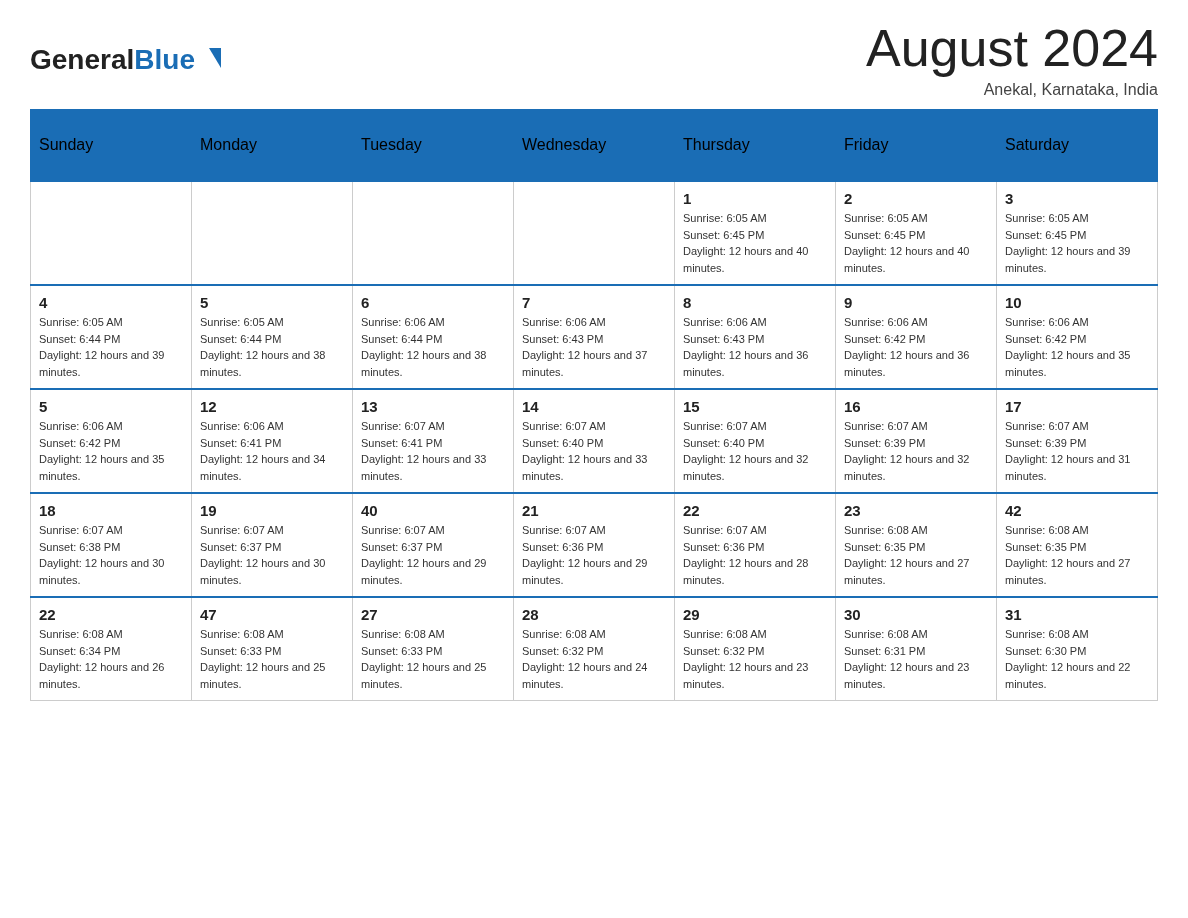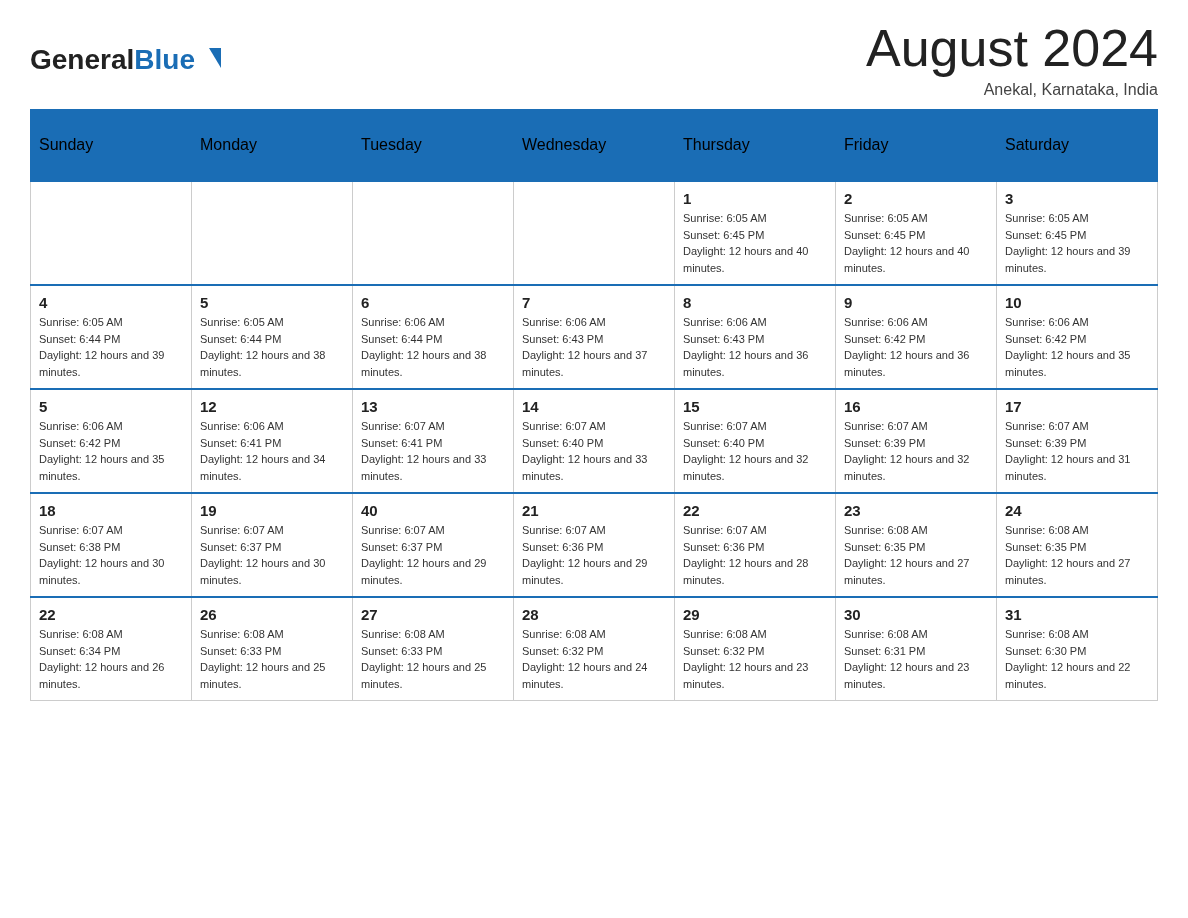--- a/index.html
+++ b/index.html
@@ -289,35 +289,35 @@
 Sunset: 6:36 PM
 Daylight: 12 hours and 28 minutes.</div>
           </td>
           <td>
             <span class="day-number">23</span>
             <div class="day-info" style="white-space: pre-line;">Sunrise: 6:08 AM
 Sunset: 6:35 PM
 Daylight: 12 hours and 27 minutes.</div>
           </td>
           <td>
-            <span class="day-number">24</span>
+            <span class="day-number">42</span>
             <div class="day-info" style="white-space: pre-line;">Sunrise: 6:08 AM
 Sunset: 6:35 PM
 Daylight: 12 hours and 27 minutes.</div>
           </td>
         </tr>
         <tr>
           <td>
             <span class="day-number">22</span>
             <div class="day-info" style="white-space: pre-line;">Sunrise: 6:08 AM
 Sunset: 6:34 PM
 Daylight: 12 hours and 26 minutes.</div>
           </td>
           <td>
-            <span class="day-number">26</span>
+            <span class="day-number">47</span>
             <div class="day-info" style="white-space: pre-line;">Sunrise: 6:08 AM
 Sunset: 6:33 PM
 Daylight: 12 hours and 25 minutes.</div>
           </td>
           <td>
             <span class="day-number">27</span>
             <div class="day-info" style="white-space: pre-line;">Sunrise: 6:08 AM
 Sunset: 6:33 PM
 Daylight: 12 hours and 25 minutes.</div>
           </td>

